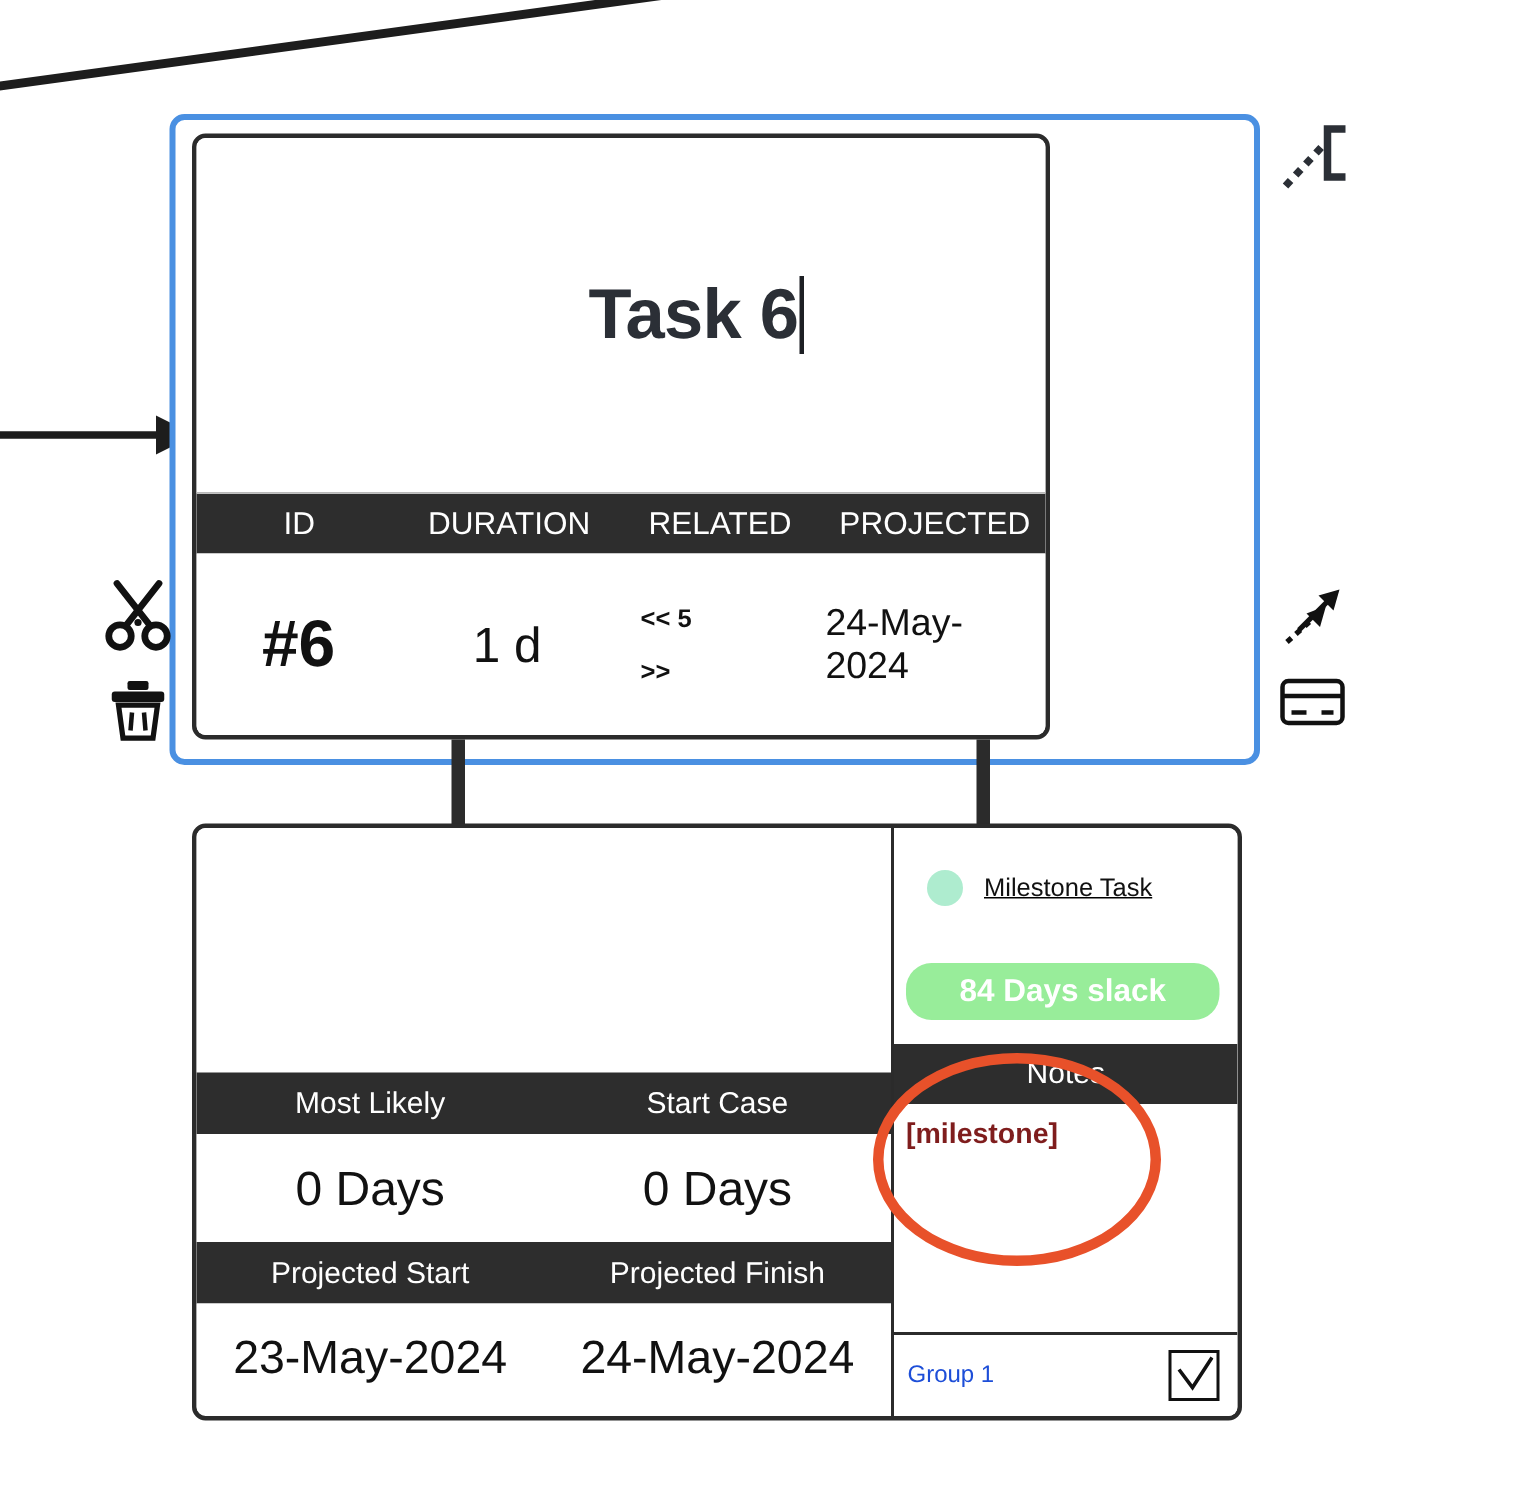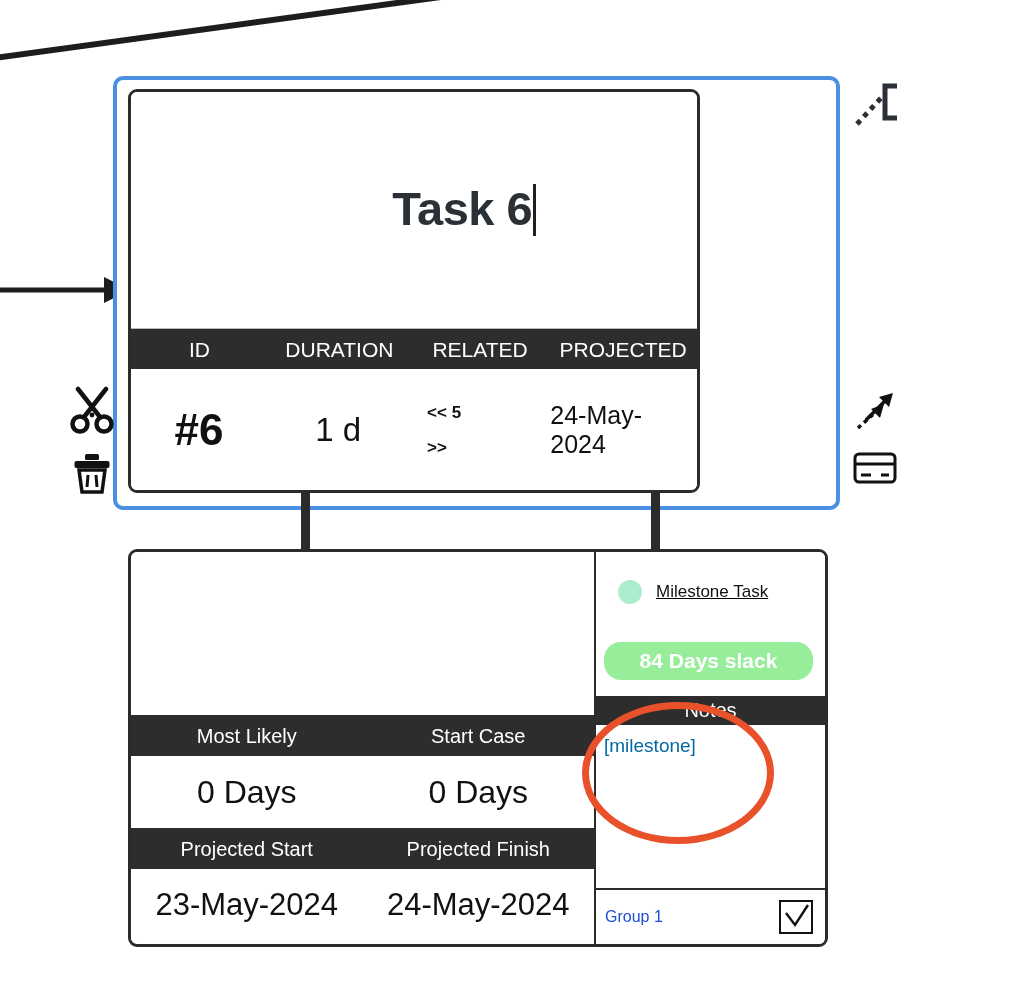--- a/index.html
+++ b/index.html
@@ -159,30 +159,30 @@
     font-weight: bold;
     text-align: center;
     border-radius: 17px;
     padding: 8px 0 9px;
     line-height: 1;
   }
 
   #notes-hdr {
     margin-top: 16px;
     background: #2d2d2d;
-    height: 29px;
+    height: 40px;
     display: flex; align-items: center; justify-content: center;
     color: #ffffff; font-size: 20px;
   }
   #notes-body {
     flex: 1;
     padding: 10px 0 0 8px;
     font-size: 19px;
-    font-weight: normal;
-    color: #0369a1;
+    font-weight: bold;
+    color: #7f1d1d;
   }
   #group-row {
     border-top: 2px solid #2b2b2b;
     height: 56px;
     display: flex;
     align-items: center;
     justify-content: space-between;
     padding: 0 12px 0 9px;
   }
   #group-label { font-size: 16px; color: #1d4ed8; }

